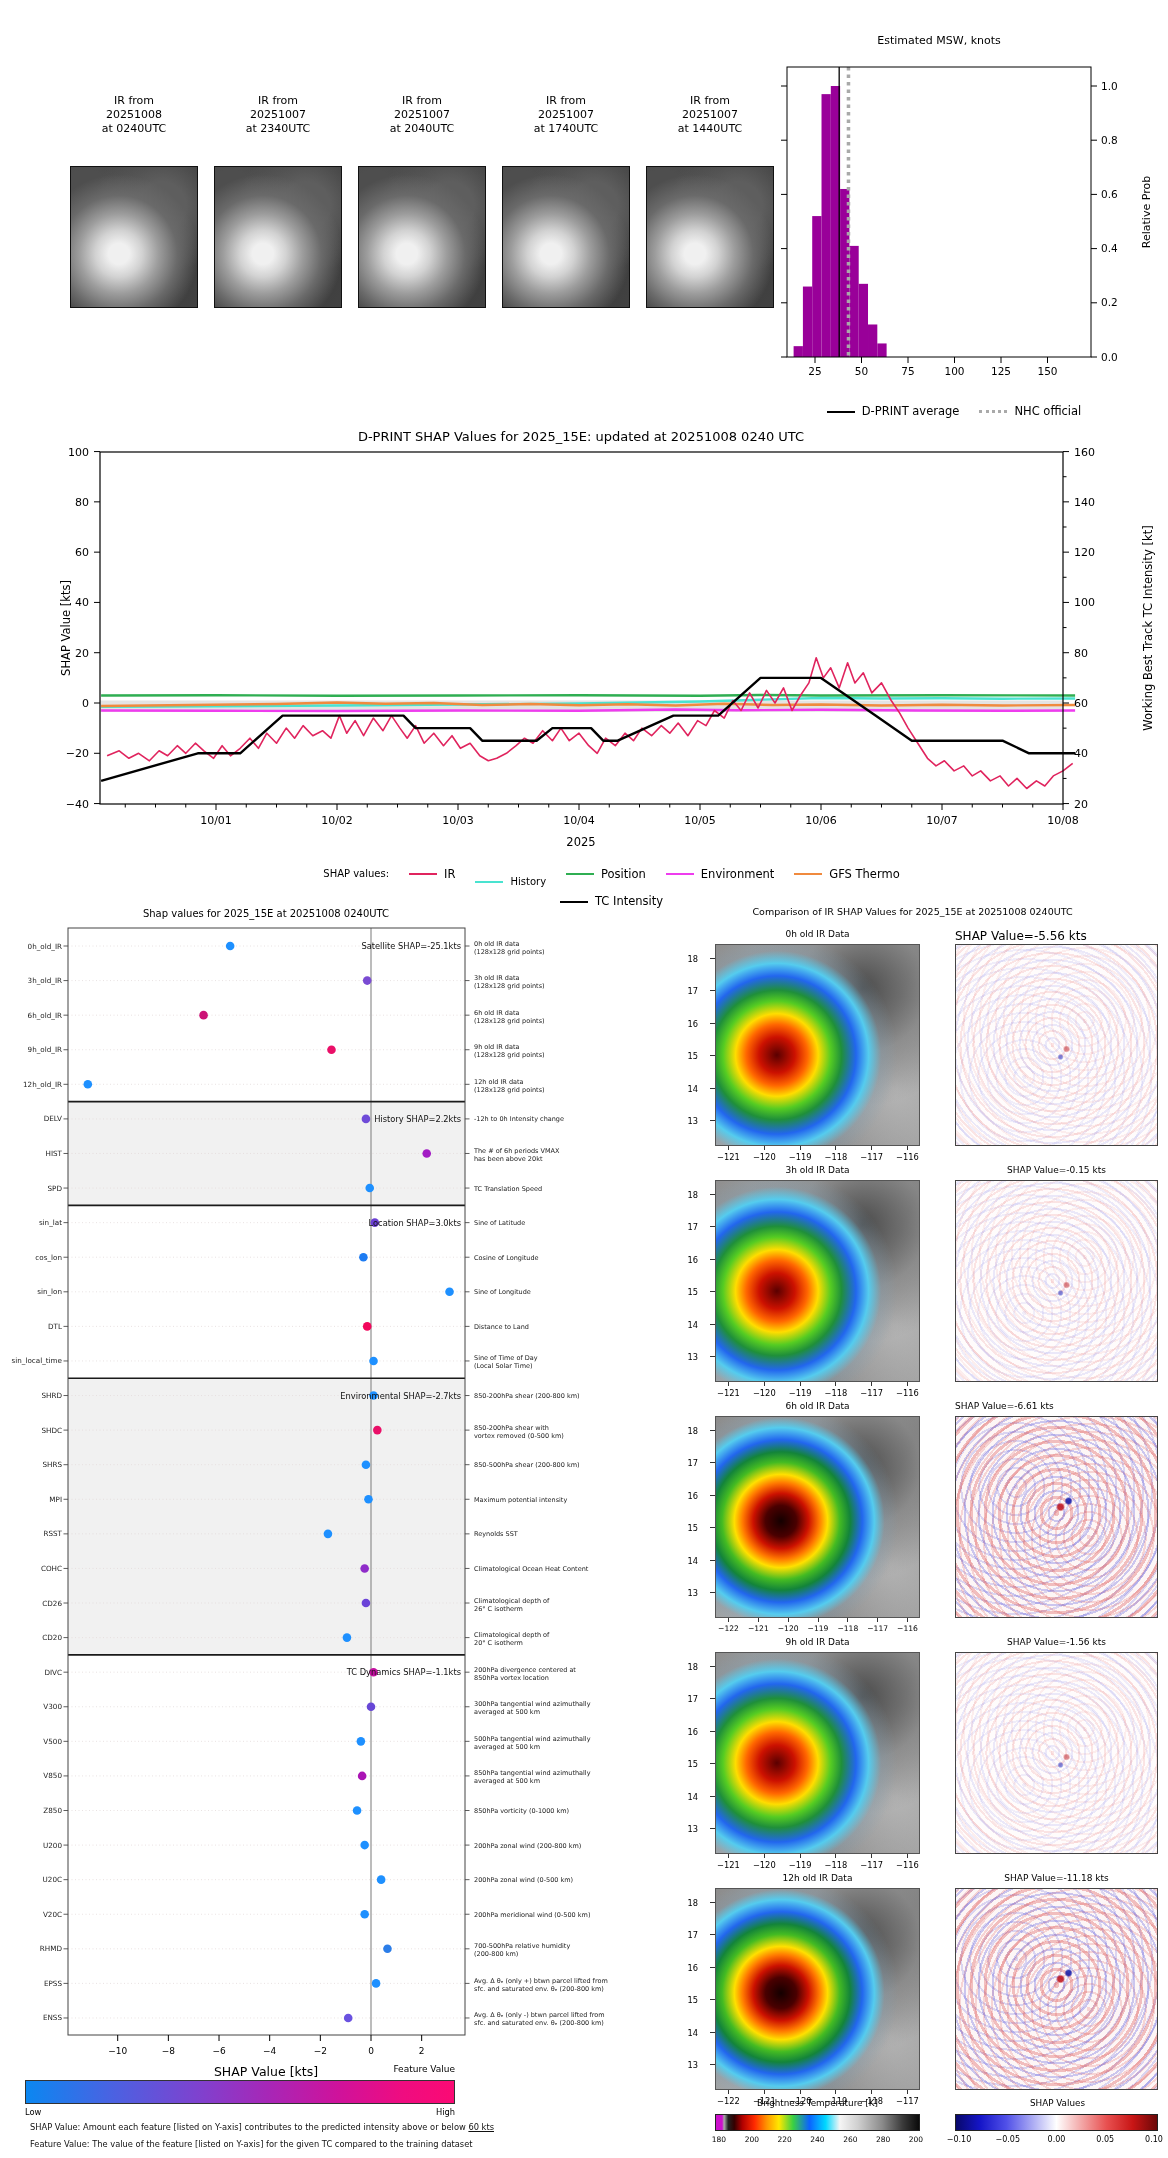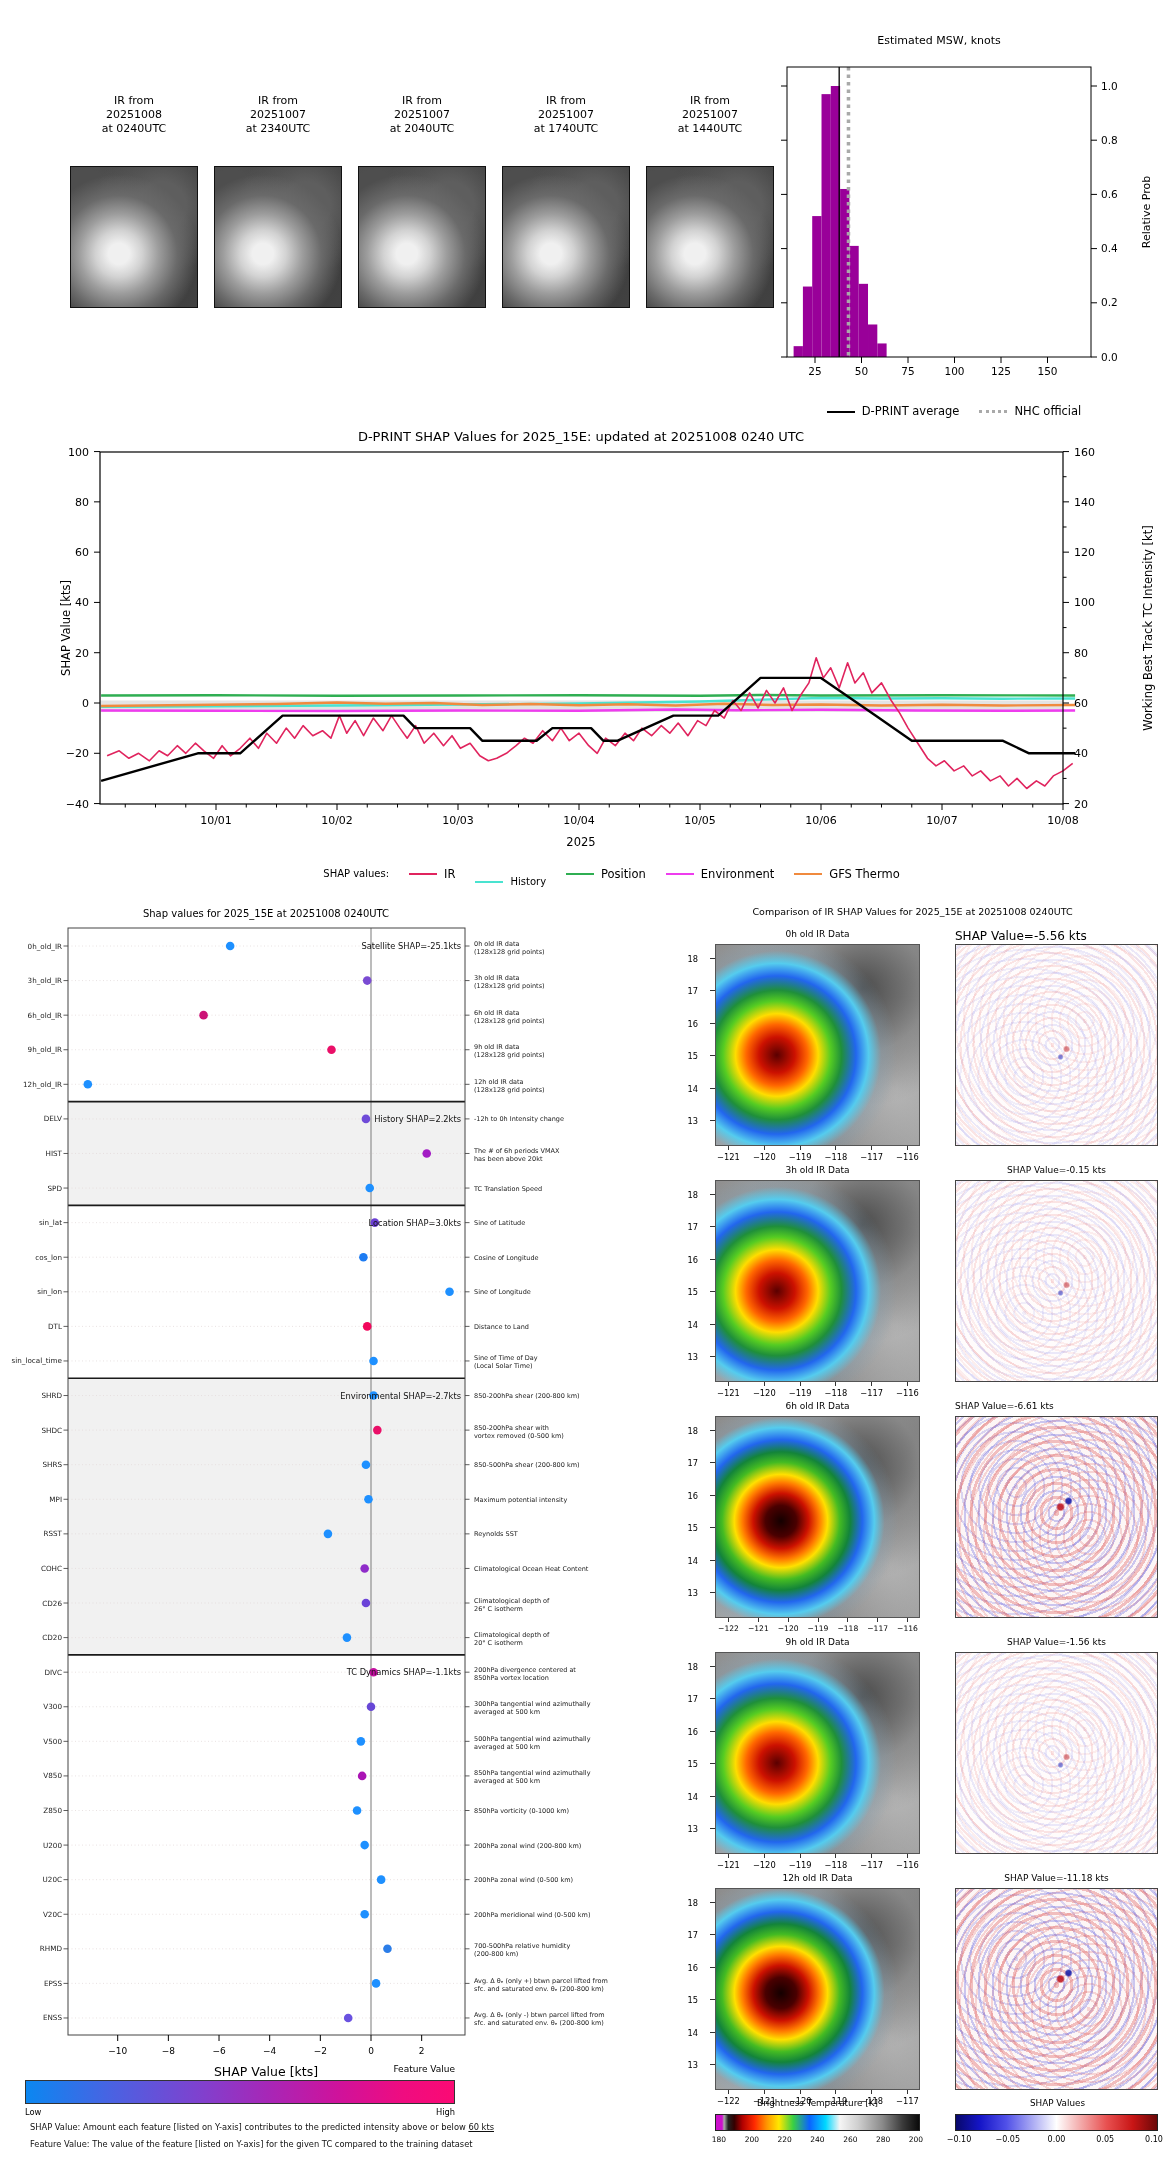--- a/index.html
+++ b/index.html
@@ -237,20 +237,23 @@
       <text x="1152" y="628" font-size="11.5" text-anchor="middle" fill="#000" transform="rotate(-90 1152 628)">Working Best Track TC Intensity [kt]</text>
     </svg>
   <div class="abs" id="ts-legend" style="left:55px;top:860px;width:1113px;">
     <div class="legend-row" id="ts-legend-row1">
       <span style="font-size:10px;">SHAP values:</span>
     <span style="font-size: 11.5px;"><span class="swatch" style="border-top-color: rgb(224, 36, 94);"></span><span>IR</span></span>
         <span style="font-size: 10px; margin-top: 16px;"><span class="swatch" style="border-top-color: rgb(73, 227, 208);"></span><span>History</span></span>
         <span style="font-size: 11.5px;"><span class="swatch" style="border-top-color: rgb(47, 174, 82);"></span><span>Position</span></span>
         <span style="font-size: 11.5px;"><span class="swatch" style="border-top-color: rgb(238, 60, 238);"></span><span>Environment</span></span>
         <span style="font-size: 11.5px;"><span class="swatch" style="border-top-color: rgb(240, 138, 62);"></span><span>GFS Thermo</span></span>
+      </div>
+    <div class="legend-row" id="ts-legend-row2" style="margin-top:7px;">
+        <span style="font-size: 11.5px;"><span class="swatch" style="border-top-color: rgb(0, 0, 0);"></span><span>TC Intensity</span></span>
       </div>
   </div>
 
   <svg id="dot-svg" style="left:0px;top:903px;" width="620" height="1255" viewBox="0 903 620 1255">
       <rect x="68" y="1101.6100000000001" width="397" height="103.73999999999978" fill="#f1f1f1"></rect>
       <rect x="68" y="1378.25" width="397" height="276.6399999999999" fill="#f1f1f1"></rect>
       <line x1="371" y1="928" x2="371" y2="2035" stroke="#8f8f8f" stroke-width="1.2"></line>
       <line x1="68" y1="946" x2="465" y2="946" stroke="#e3dada" stroke-width="0.8" stroke-dasharray="1,2.5"></line>
       <line x1="63.5" y1="946" x2="68" y2="946" stroke="#333" stroke-width="0.8"></line>
       <line x1="465" y1="946" x2="469.5" y2="946" stroke="#333" stroke-width="0.8"></line>

